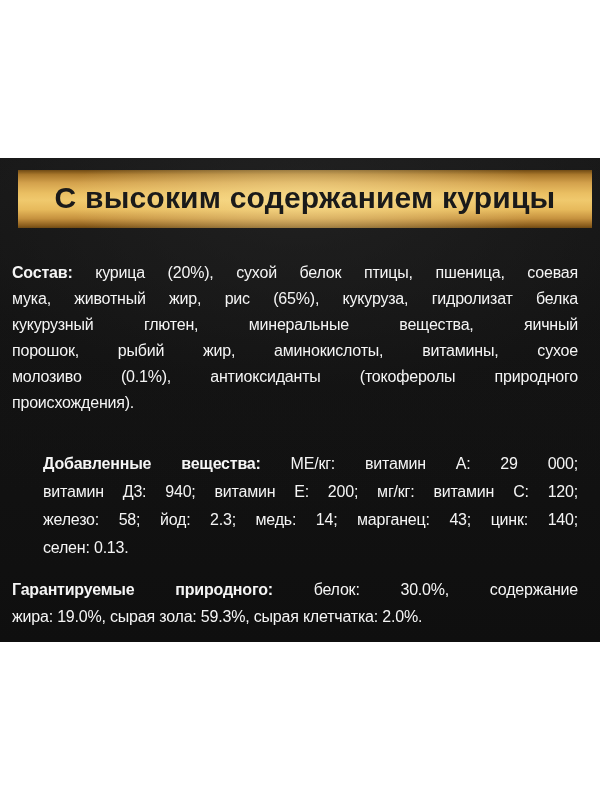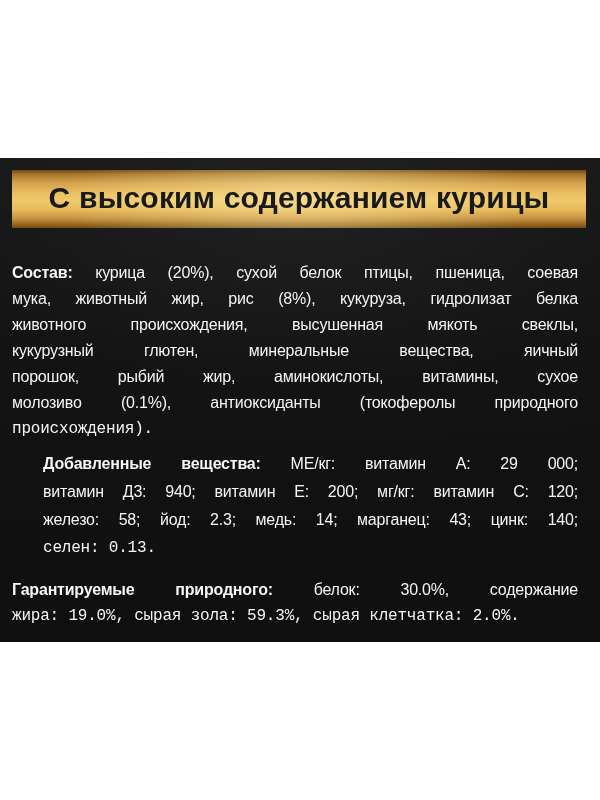--- a/index.html
+++ b/index.html
@@ -16,21 +16,21 @@
     left: 0;
     top: 158px;
     width: 600px;
     height: 484px;
     background:
       radial-gradient(140% 90% at 50% 8%, rgba(40,40,40,0.55) 0%, rgba(22,22,22,0.2) 45%, rgba(10,10,10,0) 75%),
       linear-gradient(180deg, #181818 0%, #131313 40%, #0f0f0f 100%);
   }
   .banner {
     position: absolute;
-    left: 12px;
+    left: 18px;
     top: 12px;
     width: 574px;
     height: 58px;
     display: flex;
     align-items: center;
     justify-content: center;
     background:
       radial-gradient(55% 170% at 50% 50%, rgba(255,236,168,0.50) 0%, rgba(255,236,168,0.18) 48%, rgba(255,236,168,0) 75%),
       linear-gradient(180deg, #6f4a14 0%, #a9782c 8%, #d3a14c 22%, #eabf62 40%, #f0c96d 52%, #e7ba5c 68%, #c5913e 84%, #8a5d1d 96%, #6f4a14 100%);
   }
@@ -44,39 +44,38 @@
   .sec {
     position: absolute;
     left: 12px;
     right: 22px;
     margin: 0;
     font-size: 16px;
     letter-spacing: -0.2px;
     color: #f5f5f5;
   }
   .sec .ln { text-align: justify; text-align-last: justify; }
-  .sec .ln.last { text-align: justify; text-align-last: left; font-family: Liberation Mono, monospace; }
+  .sec .ln.last { text-align: justify; text-align-last: left; }
   .sec b { font-weight: bold; letter-spacing: -0.2px; }
   #sec-0 { top: 102px; line-height: 26px; }
   #sec-1 { top: 292px; line-height: 28px; }
   #sec-2 { top: 418px; line-height: 27px; }
 </style>
 </head>
 <body>
 
 <div class="page">
   <section class="panel">
     <div class="banner">
       <span class="banner-text" style="color: rgb(26, 26, 26);">С высоким содержанием курицы</span>
     </div>
     <div id="sections-root">
         <div class="sec" id="sec-0" style="color: rgb(245, 245, 245);">
           <div class="ln"><b>Состав:</b> курица (20%), сухой белок птицы, пшеница, соевая</div>
-          <div class="ln">мука, животный жир, рис (8%), кукуруза, гидролизат белка</div>
-          <div class="ln">животного происхождения, высушенная мякоть свеклы,</div>
+          <div class="ln">мука, животный жир, рис (65%), кукуруза, гидролизат белка</div>
           <div class="ln">кукурузный глютен, минеральные вещества, яичный</div>
           <div class="ln">порошок, рыбий жир, аминокислоты, витамины, сухое</div>
           <div class="ln">молозиво (0.1%), антиоксиданты (токоферолы природного</div>
           <div class="ln last">происхождения).</div>
         </div>
         <div class="sec" id="sec-1" style="color: rgb(245, 245, 245); margin-left: 31px;">
           <div class="ln"><b>Добавленные вещества:</b> МЕ/кг: витамин А: 29 000;</div>
           <div class="ln">витамин Д3: 940; витамин Е: 200; мг/кг: витамин С: 120;</div>
           <div class="ln">железо: 58; йод: 2.3; медь: 14; марганец: 43; цинк: 140;</div>
           <div class="ln last">селен: 0.13.</div>

